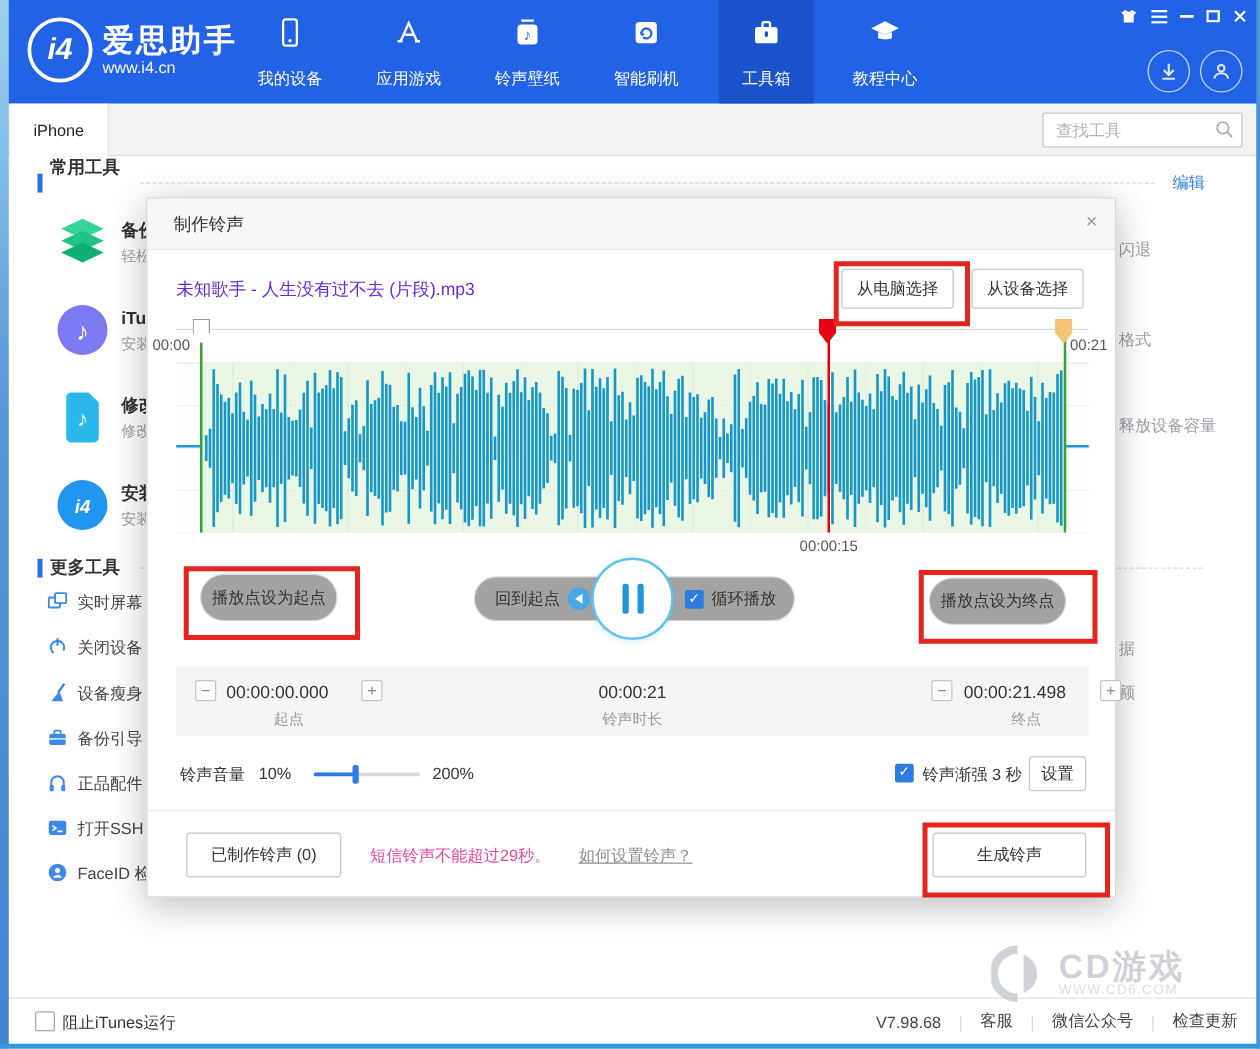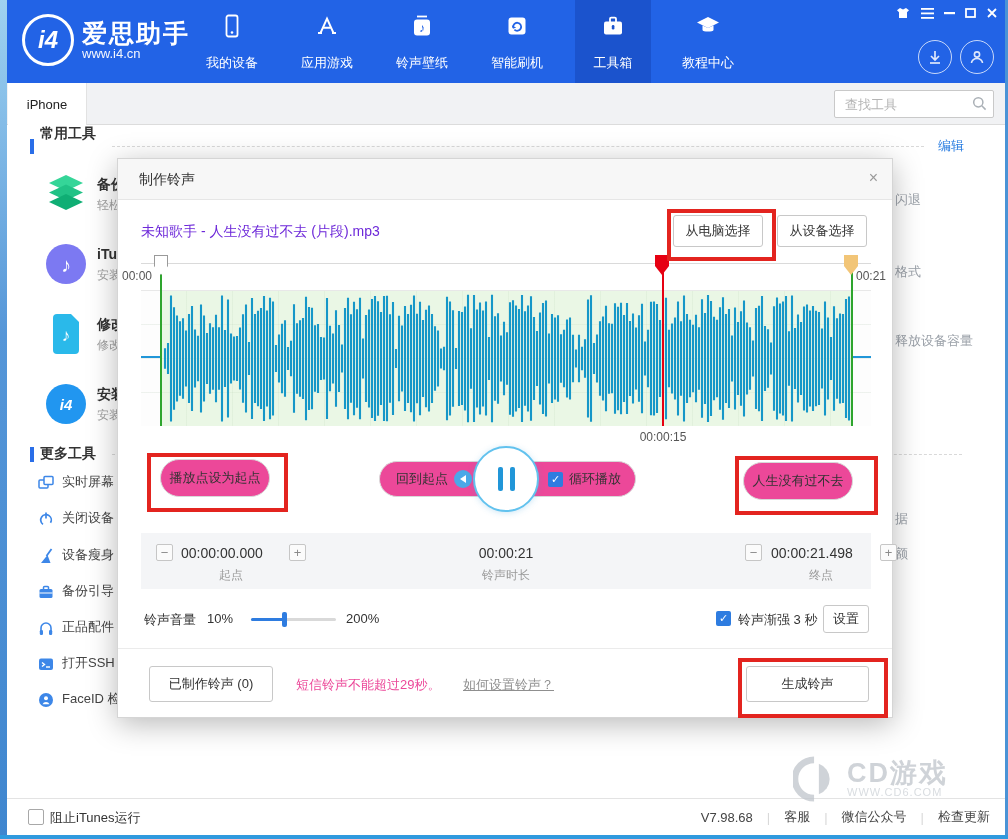--- a/index.html
+++ b/index.html
@@ -29,21 +29,21 @@
   .searchbox input{position:absolute;left:8px;top:1px;width:120px;height:22px;border:none;outline:none;font-size:13px;color:#333;
       font-family:"Liberation Sans","DejaVu Sans",sans-serif;}
   .searchbox input::placeholder{color:#b5b5b5;}
   
   .sechdr{font-size:14px;font-weight:bold;color:#333;}
   .secbar{position:absolute;width:4px;height:15px;background:#2a6ee8;}
   .dashed{border-top:1px dashed #d9d9d9;height:0;}
   .editlink{font-size:13px;color:#2a7de1;cursor:pointer;}
   .tool-title{font-size:14px;color:#333;font-weight:bold;white-space:nowrap;}
   .tool-sub{font-size:12px;color:#a0a0a0;white-space:nowrap;}
-  .moreitem{position:absolute;left:38px;display:flex;align-items:flex-end;gap:8px;cursor:pointer;}
+  .moreitem{position:absolute;left:38px;display:flex;align-items:flex-start;gap:8px;cursor:pointer;}
   .moreitem span{font-size:13px;color:#444;white-space:nowrap;}
   .frag{position:absolute;font-size:13px;color:#9aa0a8;white-space:nowrap;}
   
   .dialog{position:absolute;left:117px;top:158px;width:776px;height:560px;background:#fff;z-index:10;
       box-shadow:0 6px 28px rgba(0,0,0,.28);border:1px solid #d5d5d5;box-sizing:border-box;}
   .dlg-titlebar{position:absolute;left:0;top:0;right:0;height:40px;background:#f7f7f7;border-bottom:1px solid #e6e6e6;}
   .dlg-title{position:absolute;left:21px;top:12px;font-size:14px;color:#333;}
   .dlg-close{position:absolute;right:14px;top:10px;font-size:16px;color:#9a9a9a;cursor:pointer;}
   .filename{position:absolute;left:23px;top:64px;font-size:14px;color:#6d28d9;}
   .btn{position:absolute;background:#fff;border:1px solid #c8c8c8;border-radius:3px;font-size:13px;color:#333;
@@ -53,21 +53,21 @@
   .ruler{position:absolute;left:23px;top:104px;width:730px;height:28px;background:#fff;border-top:1px solid #dadada;border-bottom:1px solid #e8e8e8;box-sizing:border-box;}
   .tlabel{position:absolute;font-size:12px;color:#555;}
   .wavebox{position:absolute;left:23px;top:132px;width:730px;height:135px;background:#fdfdfd;
       background-image:repeating-linear-gradient(to right,transparent 0 45px,rgba(100,140,100,.10) 45px 46px),
                        repeating-linear-gradient(to bottom,transparent 0 33px,rgba(100,140,100,.10) 33px 34px);}
   .selregion{position:absolute;left:20px;top:0;width:691px;height:135px;background:rgba(210,240,200,.45);}
   .flag{position:absolute;width:14px;height:20px;clip-path:polygon(0 0,100% 0,100% 55%,50% 100%,0 55%);z-index:3;}
   .vline{position:absolute;width:2px;z-index:2;}
   .cline{position:absolute;height:2px;background:#2196d8;z-index:2;}
   
-  .pill{position:absolute;background:#ec4899;border:1px solid #d8d8d8;border-radius:19px;display:flex;align-items:center;
+  .pill{position:absolute;background:#a3a3a3;border:1px solid #d8d8d8;border-radius:19px;display:flex;align-items:center;
       justify-content:center;font-size:13px;color:#333;cursor:pointer;box-sizing:border-box;}
   .pausebtn{position:absolute;left:355px;top:287px;width:66px;height:66px;background:#fff;border:2px solid #62c2ee;border-radius:50%;
       display:flex;align-items:center;justify-content:center;gap:7px;cursor:pointer;box-sizing:border-box;z-index:5;box-shadow:0 1px 6px rgba(60,160,220,.25);}
   .pausebar{width:5px;height:24px;background:#2196d8;border-radius:2px;}
   .backcirc{width:18px;height:18px;border-radius:50%;background:#4aa8e8;display:flex;align-items:center;justify-content:center;margin-left:6px;}
   .tri-left{width:0;height:0;border-top:4px solid transparent;border-bottom:4px solid transparent;border-right:6px solid #fff;margin-right:1px;}
   .cbx{width:15px;height:15px;border-radius:2px;background:#2e7ce0;display:inline-flex;align-items:center;justify-content:center;
       color:#fff;font-size:11px;line-height:1;cursor:pointer;flex:none;}
   .cbx-empty{width:14px;height:14px;border:1px solid #a8a8a8;border-radius:2px;background:#fff;display:inline-block;cursor:pointer;}
   
@@ -362,21 +362,21 @@
         </span>
     </div>
     <div class="pill" style="left:391px;top:302px;width:127px;height:36px;justify-content:flex-end;padding-right:14px;gap:6px">
       <span class="cbx">✓</span>
       <span>循环播放</span>
     </div>
     <div class="pausebtn">
       <span class="pausebar"></span>
       <span class="pausebar"></span>
     </div>
-    <div class="pill" style="left:625px;top:303px;width:110px;height:38px">人生没有过不去</div>
+    <div class="pill" style="left:625px;top:303px;width:110px;height:38px">播放点设为终点</div>
 
     <div class="trimbar">
       <div class="stepper" style="left:15px;top:11px">−</div>
       <span class="tval" style="left:40px;top:12px">00:00:00.000</span>
       <div class="stepper" style="left:148px;top:11px">+</div>
       <span class="tlab" style="left:40px;top:34px;width:100px">起点</span>
 
       <span class="tval" style="left:0;top:12px;width:730px;text-align:center">00:00:21</span>
       <span class="tlab" style="left:0;top:34px;width:730px">铃声时长</span>
 

